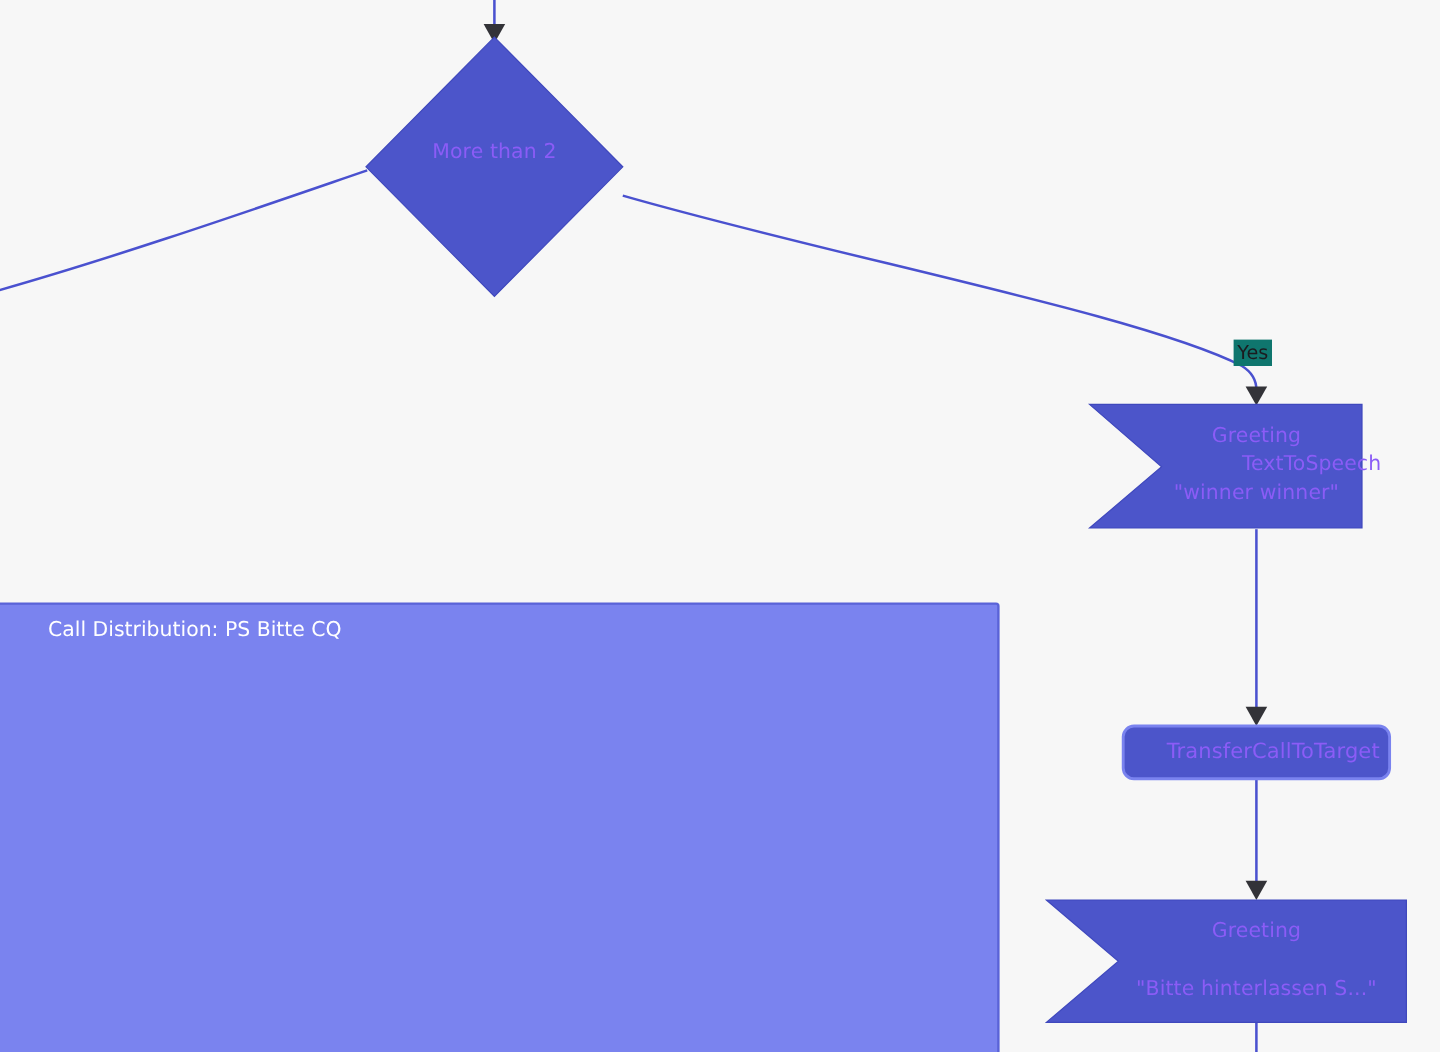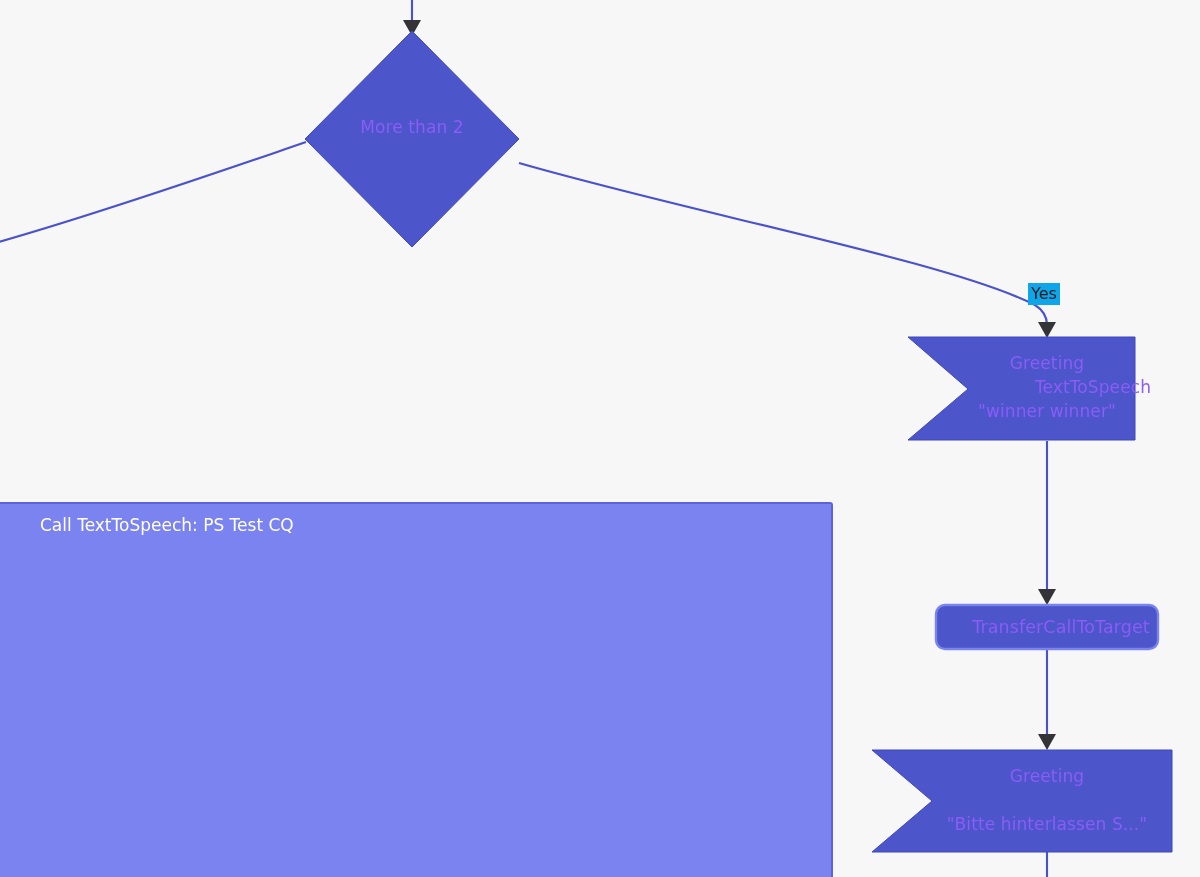--- a/index.html
+++ b/index.html
@@ -85,21 +85,21 @@
     color: #ffffff;
     font-size: 17px;
     line-height: 22px;
     text-align: left;
     white-space: pre;
     pointer-events: auto;
   }
   .edge-label {
     position: absolute;
     color: #1b1b1f;
-    background: #0ea5e9;
+    background: #0f766e;
     font-size: 16px;
     line-height: 20px;
     padding: 1px 3px;
     text-align: center;
     white-space: pre;
     pointer-events: auto;
   }
 </style>
 </head>
 <body>
@@ -131,21 +131,21 @@
     <polygon class="node-shape" points="908,337 1135,337 1135,440 908,440 968,389"></polygon>
 
     <rect class="node-shape-rounded" x="936" y="605" width="222" height="44" rx="9" ry="9"></rect>
 
     <polygon class="node-shape" points="872,750 1172,750 1172,852 872,852 932,801"></polygon>
 
   </svg>
 
   <div id="label-layer">
 
-    <div class="cluster-label" style="left:40px; top:514px; width:700px;">Call TextToSpeech: PS Test CQ</div>
+    <div class="cluster-label" style="left:40px; top:514px; width:700px;">Call Distribution: PS Bitte CQ</div>
 
     <div class="node-label" style="left:312px; top:115px; width:200px;">More than 2</div>
 
     <div class="edge-label" style="left:1028px; top:283px;">Yes</div>
 
     <div class="node-label" style="left:945px; top:351px; width:204px;">Greeting</div>
     <div class="node-label" style="left:991px; top:375px; width:204px;">TextToSpeech</div>
     <div class="node-label" style="left:945px; top:399px; width:204px;">"winner winner"</div>
 
     <div class="node-label single" style="left:936px; top:615px; width:250px;">TransferCallToTarget</div>

